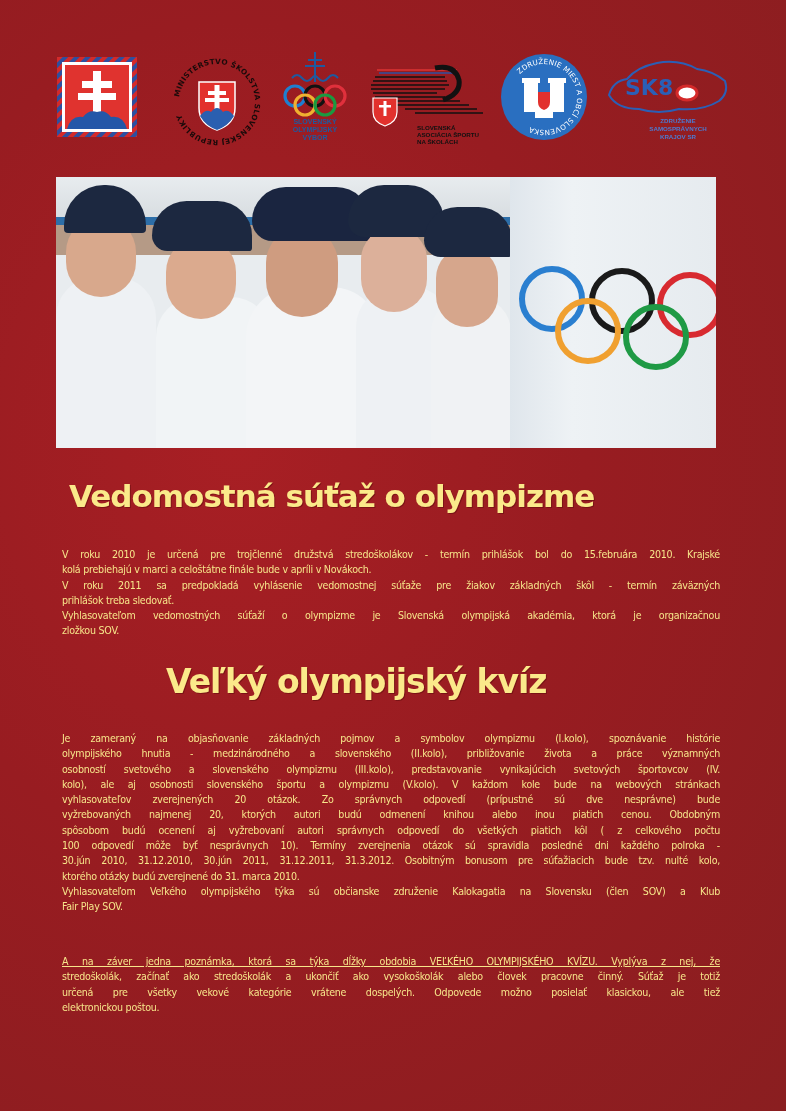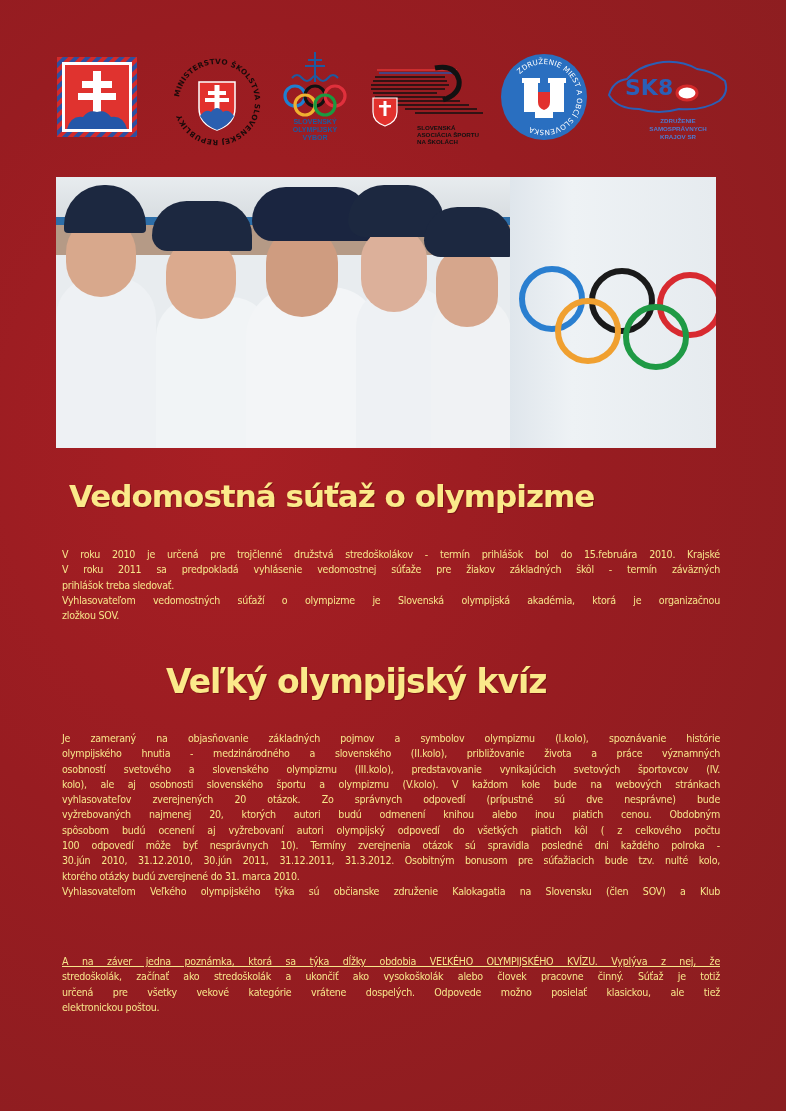--- a/index.html
+++ b/index.html
@@ -156,39 +156,41 @@
         <circle cx="78" cy="154" r="30" stroke="#f0a030"></circle>
         <circle cx="146" cy="160" r="30" stroke="#1f9a45"></circle>
       </g>
     </svg>
   </div>
 </div>
 
 <h1 style="left:69px;top:478px;font-size:31px;">Vedomostná súťaž o olympizme</h1>
 <div class="p" style="top:543px;">
   <span class="ln" style="white-space: normal; height: 15.3px;">V roku 2010 je určená pre trojčlenné družstvá stredoškolákov - termín prihlášok bol do 15.februára 2010. Krajské</span>
+  <span class="ln last">kolá prebiehajú v marci a celoštátne finále bude v apríli v Novákoch.</span>
   <span class="ln" style="white-space: normal; height: 15.3px;">V roku 2011 sa predpokladá vyhlásenie vedomostnej súťaže pre žiakov základných škôl - termín záväzných</span>
   <span class="ln last">prihlášok treba sledovať.</span>
   <span class="ln" style="white-space: normal; height: 15.3px;">Vyhlasovateľom vedomostných súťaží o olympizme je Slovenská olympijská akadémia, ktorá je organizačnou</span>
   <span class="ln last">zložkou SOV.</span>
 </div>
 
 <h1 style="left:166px;top:662px;font-size:33px;">Veľký olympijský kvíz</h1>
 <div class="p" style="top:727px;">
   <span class="ln" style="white-space: normal; height: 15.3px;">Je zameraný na objasňovanie základných pojmov a symbolov olympizmu (I.kolo), spoznávanie histórie</span>
   <span class="ln" style="white-space: normal; height: 15.3px;">olympijského hnutia - medzinárodného a slovenského  (II.kolo), približovanie života a práce významných</span>
   <span class="ln" style="white-space: normal; height: 15.3px;">osobností svetového a slovenského olympizmu (III.kolo), predstavovanie vynikajúcich svetových športovcov (IV.</span>
   <span class="ln" style="white-space: normal; height: 15.3px;">kolo), ale aj osobnosti slovenského športu a olympizmu (V.kolo). V každom kole bude na webových stránkach</span>
   <span class="ln" style="white-space: normal; height: 15.3px;">vyhlasovateľov zverejnených 20 otázok. Zo správnych odpovedí (prípustné sú dve nesprávne) bude</span>
   <span class="ln" style="white-space: normal; height: 15.3px;">vyžrebovaných najmenej 20, ktorých autori budú odmenení knihou alebo inou piatich cenou. Obdobným</span>
-  <span class="ln" style="white-space: normal; height: 15.3px;">spôsobom budú ocenení aj vyžrebovaní autori olympijský odpovedí do všetkých piatich kôl ( z celkového počtu</span>
+  <span class="ln" style="white-space: normal; height: 15.3px;">spôsobom budú ocenení aj vyžrebovaní autori správnych odpovedí do všetkých piatich kôl ( z celkového počtu</span>
   <span class="ln" style="white-space: normal; height: 15.3px;">100 odpovedí môže byť nesprávnych 10). Termíny zverejnenia otázok sú spravidla posledné dni každého polroka -</span>
   <span class="ln" style="white-space: normal; height: 15.3px;">30.jún 2010, 31.12.2010, 30.jún 2011, 31.12.2011, 31.3.2012. Osobitným bonusom pre súťažiacich bude tzv. nulté kolo,</span>
   <span class="ln last">ktorého otázky budú zverejnené do  31. marca 2010.</span>
   <span class="ln" style="white-space: normal; height: 15.3px;">Vyhlasovateľom Veľkého olympijského týka sú občianske združenie Kalokagatia na Slovensku (člen SOV) a Klub</span>
+  <span class="ln last">Fair Play SOV.</span>
 </div>
 
 <div class="p" style="top:950px;">
   <span class="ln" style="white-space: normal; height: 15.3px; text-decoration: underline;">A na záver jedna poznámka, ktorá sa týka dĺžky obdobia VEĽKÉHO OLYMPIJSKÉHO KVÍZU. Vyplýva z nej, že</span>
   <span class="ln" style="white-space: normal; height: 15.3px;">stredoškolák, začínať ako stredoškolák a ukončiť ako vysokoškolák alebo človek pracovne činný. Súťaž je totiž</span>
   <span class="ln" style="white-space: normal; height: 15.3px;">určená pre všetky vekové kategórie vrátene dospelých. Odpovede možno posielať klasickou, ale tiež</span>
   <span class="ln last">elektronickou poštou.</span>
 </div>
 
 </body></html>

